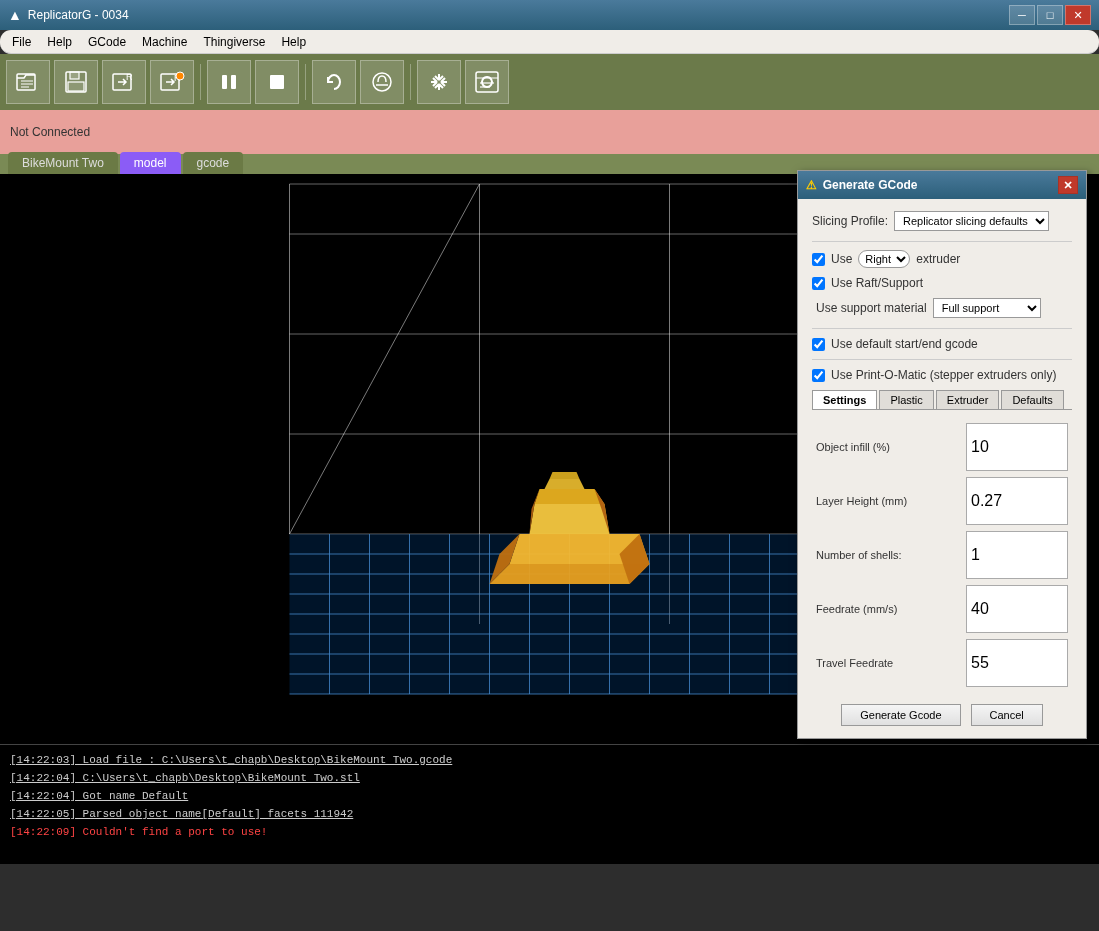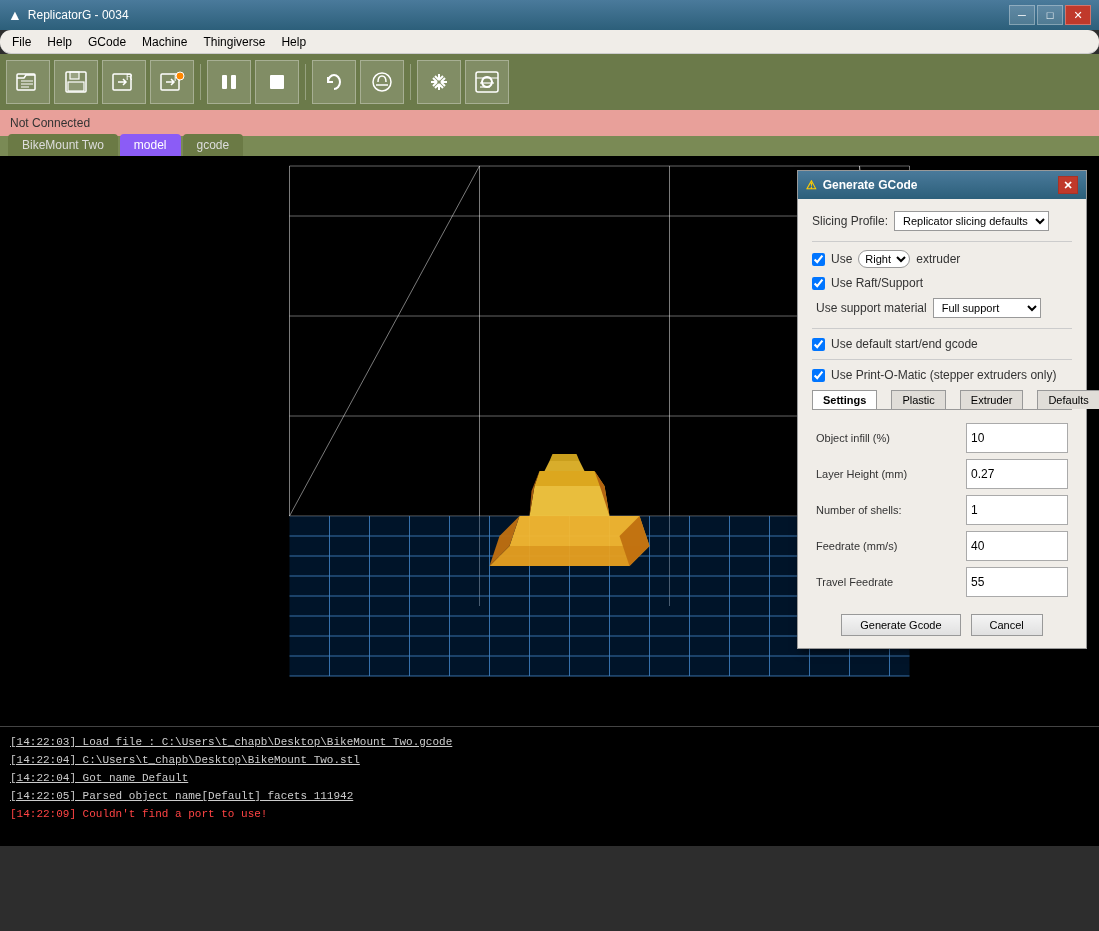--- a/index.html
+++ b/index.html
@@ -63,21 +63,21 @@
       display: flex; align-items: center; justify-content: center;
       cursor: pointer;
       color: white;
       font-size: 18px;
     }
     .toolbar-separator { width: 1px; height: 36px; background: rgba(255,255,255,0.3); margin: 0 2px; }
 
     
     #status-bar {
       background: #e8a09a;
-      height: 26px;
+      height: 44px;
       display: flex;
       align-items: center;
       padding: 0 10px;
       color: #333;
       font-size: 12px;
     }
 
     
     #tab-bar {
       background: #7a8a55;
@@ -206,43 +206,43 @@
       border-bottom: 1px solid #999;
       margin-bottom: 10px;
     }
     .dialog-tab {
       padding: 3px 10px;
       font-size: 11px;
       cursor: pointer;
       background: #e0ddd8;
       border: 1px solid #999;
       border-bottom: none;
-      margin-right: 14px;
+      margin-right: 2px;
     }
     .dialog-tab.active {
       background: white;
       font-weight: bold;
     }
 
     
     .settings-table {
       width: 100%;
       border-collapse: collapse;
     }
     .settings-table tr td {
       padding: 3px 4px;
       font-size: 11px;
       color: #333;
     }
     .settings-table tr td:first-child { white-space: nowrap; }
     .settings-table tr td:last-child { width: 110px; }
     .settings-input {
       width: 100%;
-      padding: 7px 4px;
-      font-size: 12px;
+      padding: 14px 4px;
+      font-size: 16px;
       border: 1px solid #aaa;
       background: white;
     }
 
     
     .dialog-actions {
       display: flex;
       justify-content: center;
       gap: 10px;
       margin-top: 14px;

